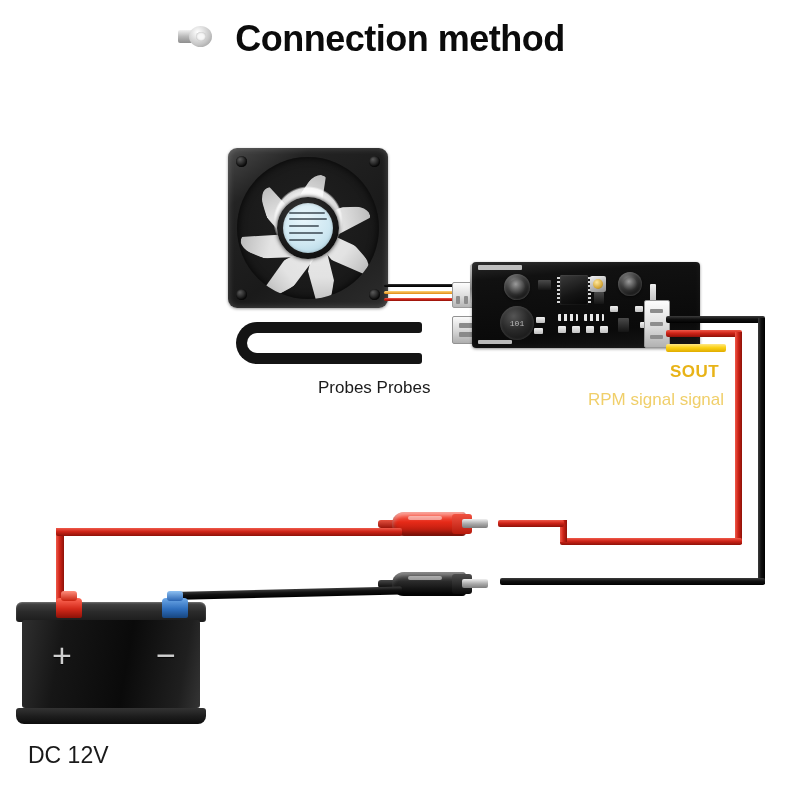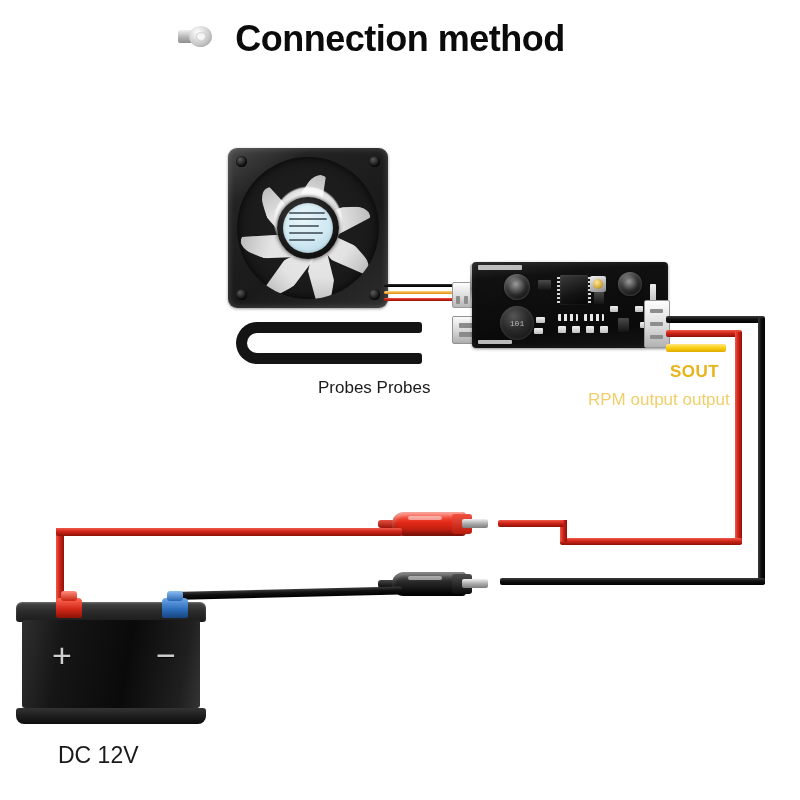--- a/index.html
+++ b/index.html
@@ -179,20 +179,21 @@
   }
 
   
   #pcb {
     position: absolute;
     left: 472px; top: 262px;
     width: 196px; height: 86px;
     background: linear-gradient(175deg,#2a2a2a 0%, #111 18%, #0a0a0a 75%, #161616 100%);
     border-radius: 4px;
     box-shadow: 0 1px 3px rgba(0,0,0,0.45), inset 0 0 6px rgba(255,255,255,0.06);
+    padding-left: 32px;
   }
   .pcb-silk {
     position: absolute; background: #e6e6e6; opacity: .8; border-radius: 1px;
   }
   .pad {
     position: absolute;
     background: linear-gradient(180deg,#efefef,#c2c2c2);
     border-radius: 1px;
   }
   .chip {
@@ -387,21 +388,20 @@
   .term.pos { background: linear-gradient(180deg,#ff6a57 0%, #d3291a 55%, #8d1208 100%); }
   .term.pos::after { background: linear-gradient(180deg,#ff8f7d,#c8220f); }
   .term.neg { background: linear-gradient(180deg,#6fa9e8 0%, #2f6fbe 55%, #17457e 100%); }
   .term.neg::after { background: linear-gradient(180deg,#8dc0f2,#2a64b2); }
 
   .dc-label {
     position: absolute;
     left: 28px; top: 742px;
     font-size: 23px;
     color: #1a1a1a;
-    margin-left: 30px;
   }
 </style>
 </head>
 <body>
 
 <div id="stage">
 
   <div class="title">Connection method</div>
 
   <div id="fan">
@@ -515,21 +515,21 @@
 
   <div class="wire w-red" style="left:666px; top:330px; width:76px; height:7px; border-radius:2px;"></div>
   <div class="wire w-red" style="left:735px; top:332px; width:7px; height:212px; background:linear-gradient(90deg,#ef5a4a,#cf2418 45%,#8f1108);"></div>
   <div class="wire w-red" style="left:560px; top:538px; width:182px; height:7px; border-radius:2px;"></div>
   <div class="wire w-red" style="left:560px; top:520px; width:7px; height:22px; background:linear-gradient(90deg,#ef5a4a,#cf2418 45%,#8f1108);"></div>
   <div class="wire w-red" style="left:498px; top:520px; width:66px; height:7px; border-radius:2px;"></div>
 
   <div class="wire w-yellow" style="left:666px; top:344px; width:60px; height:8px; border-radius:2px;"></div>
 
   <div class="sout-label">SOUT</div>
-  <div class="sout-sub">RPM output output</div>
+  <div class="sout-sub">RPM signal signal</div>
 
   <div class="clip red" style="left:392px; top:512px;">
     <div class="tail"></div>
     <div class="body"></div>
     <div class="jaw"></div>
     <div class="nose"></div>
     <div class="gloss"></div>
   </div>
   <div class="clip black" style="left:392px; top:572px;">
     <div class="tail"></div>

